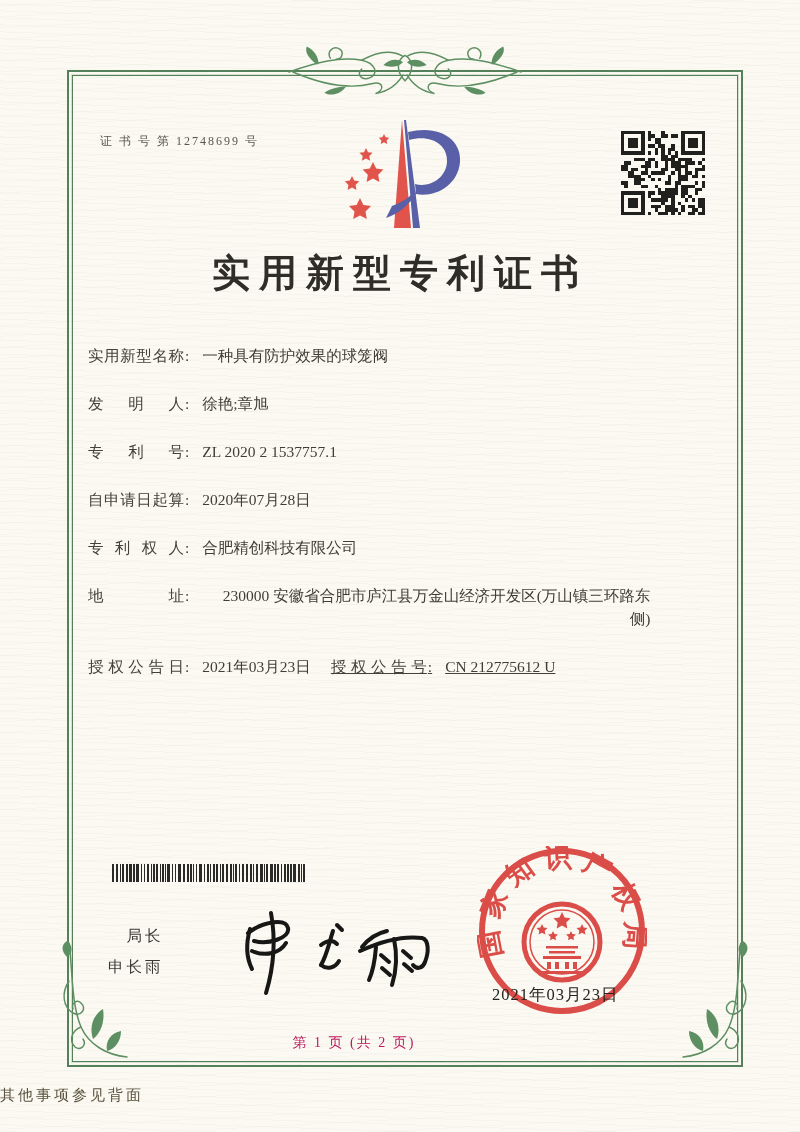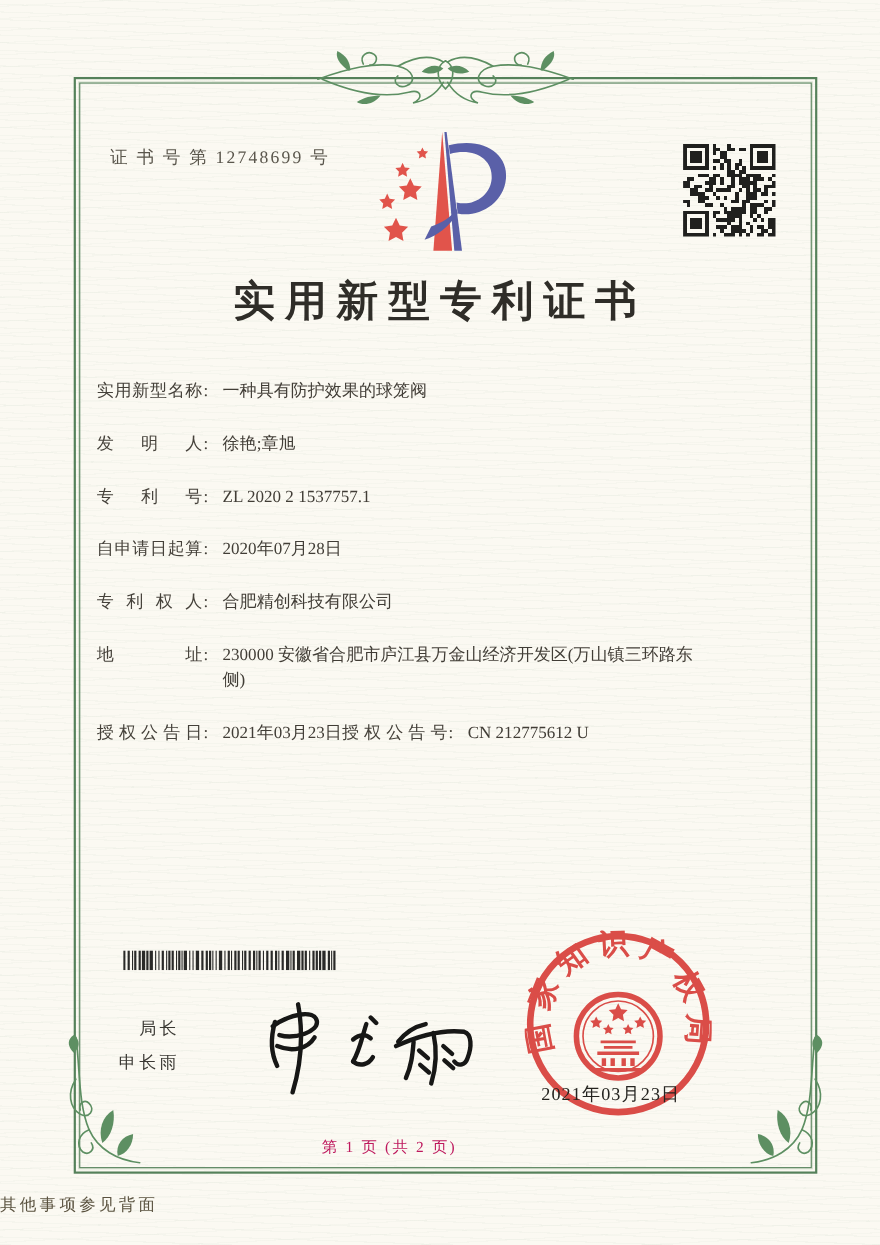--- a/index.html
+++ b/index.html
@@ -19,35 +19,35 @@
   .frame{
     position:absolute;left:67px;top:70px;width:672px;height:993px;
     border:2px solid #55815a;
   }
   .frame-inner{position:absolute;inset:2px;border:1px solid #6d977043;outline:1px solid #55815a;outline-offset:-2px;}
   .ornament{position:absolute;pointer-events:none;}
   .orn-top{left:50%;top:-29px;transform:translateX(-50%);}
   .orn-bl{left:-12px;bottom:-8px;}
   .orn-br{right:-12px;bottom:-8px;transform:scaleX(-1);}
 
-  .cert-no{position:absolute;left:100px;top:133px;font-size:16px;letter-spacing:2px;color:#5a564c;}
+  .cert-no{position:absolute;left:100px;top:133px;font-size:12px;letter-spacing:2px;color:#5a564c;}
   .logo{position:absolute;left:332px;top:110px;width:146px;height:128px;}
   .qr{position:absolute;left:621px;top:131px;width:84px;height:84px;}
 
   .title{
     position:absolute;left:0;top:248px;width:800px;text-align:center;
     font-size:38px;font-weight:bold;letter-spacing:9px;color:#2f2d28;
   }
 
   .fields{position:absolute;left:88px;top:344px;width:564px;font-size:15.5px;}
   .frow{display:flex;align-items:flex-start;margin-bottom:25px;line-height:23px;}
   .flabel{display:inline-block;width:96px;text-align:justify;text-align-last:justify;color:#45413a;flex:none;}
   .fcolon{flex:none;margin-left:1px;color:#45413a;}
-  .fvalue{margin-left:13px;max-width:448px;color:#413d36;}
-  .grow2{display:flex;}
+  .fvalue{margin-left:13px;max-width:448px;color:#413d36;text-align:right;}
+  .grow2{margin-left:20px;display:flex;text-decoration:underline;}
 
   .paras{position:absolute;left:88px;top:664px;width:558px;font-size:15px;line-height:28px;color:#564e3f;}
   .paras p{margin:0;text-indent:2em;}
 
   .barcode{position:absolute;left:112px;top:864px;width:196px;height:18px;}
   .officer{position:absolute;left:108px;top:920px;font-family:Liberation Serif, serif;
     font-size:15.5px;color:#3a3833;line-height:31px;letter-spacing:3px;text-align:right;}
   .signature{position:absolute;left:236px;top:905px;width:200px;height:95px;}
 
   .seal{position:absolute;left:477px;top:846px;width:170px;height:170px;opacity:.93;}

